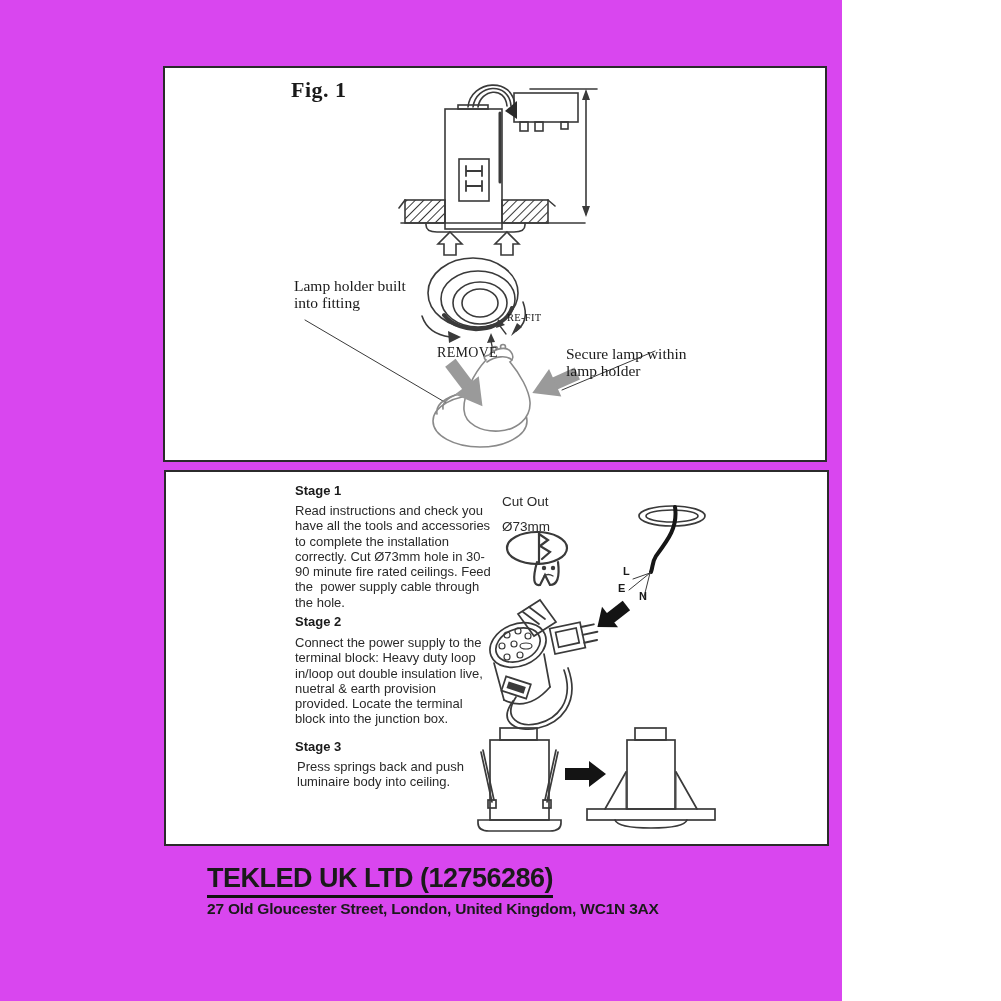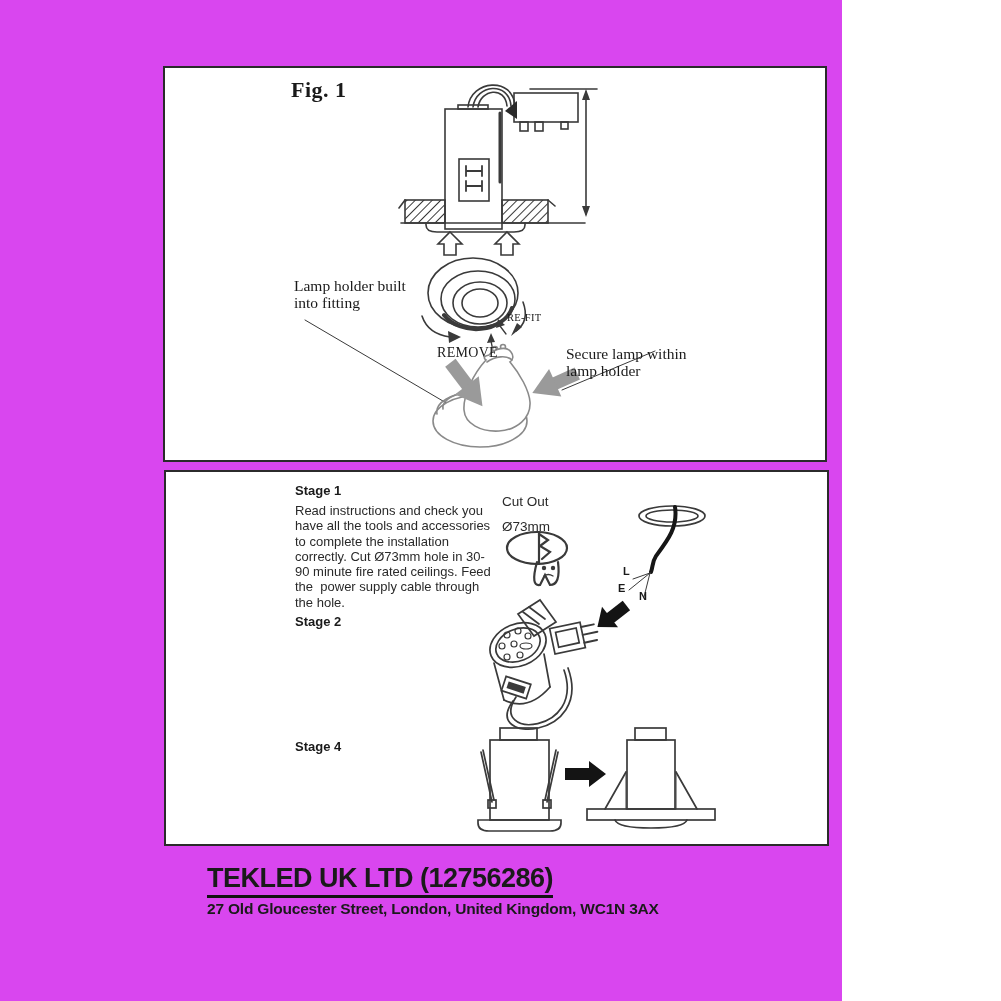--- a/index.html
+++ b/index.html
@@ -238,22 +238,30 @@
     <div class="abs stage-heading" style="left:129px;top:11px;">Stage 1</div>
     <div class="abs stage-body prewrap" style="left:129px;top:31px;width:200px;">Read instructions and check you
 have all the tools and accessories
 to complete the installation
 correctly. Cut Ø73mm hole in 30-
 90 minute fire rated ceilings. Feed
 the  power supply cable through
 the hole.</div>
 
     <div class="abs stage-heading" style="left:129px;top:142px;">Stage 2</div>
-
-    <div class="abs stage-heading" style="left:129px;top:267px;">Stage 4</div>
+    <div class="abs stage-body prewrap" style="left:129px;top:163px;width:200px;">Connect the power supply to the
+terminal block: Heavy duty loop
+in/loop out double insulation live,
+nuetral &amp; earth provision
+provided. Locate the terminal
+block into the junction box.</div>
+
+    <div class="abs stage-heading" style="left:129px;top:267px;">Stage 3</div>
+    <div class="abs stage-body prewrap" style="left:131px;top:287px;width:200px;">Press springs back and push
+luminaire body into ceiling.</div>
 
     <div class="abs cutout-label prewrap" style="left:336px;top:17px;">Cut Out
 Ø73mm</div>
 
     <div class="abs wire-label" style="left:457px;top:93px;">L</div>
     <div class="abs wire-label" style="left:452px;top:110px;">E</div>
     <div class="abs wire-label" style="left:473px;top:118px;">N</div>
   </section>
 
   <footer>

